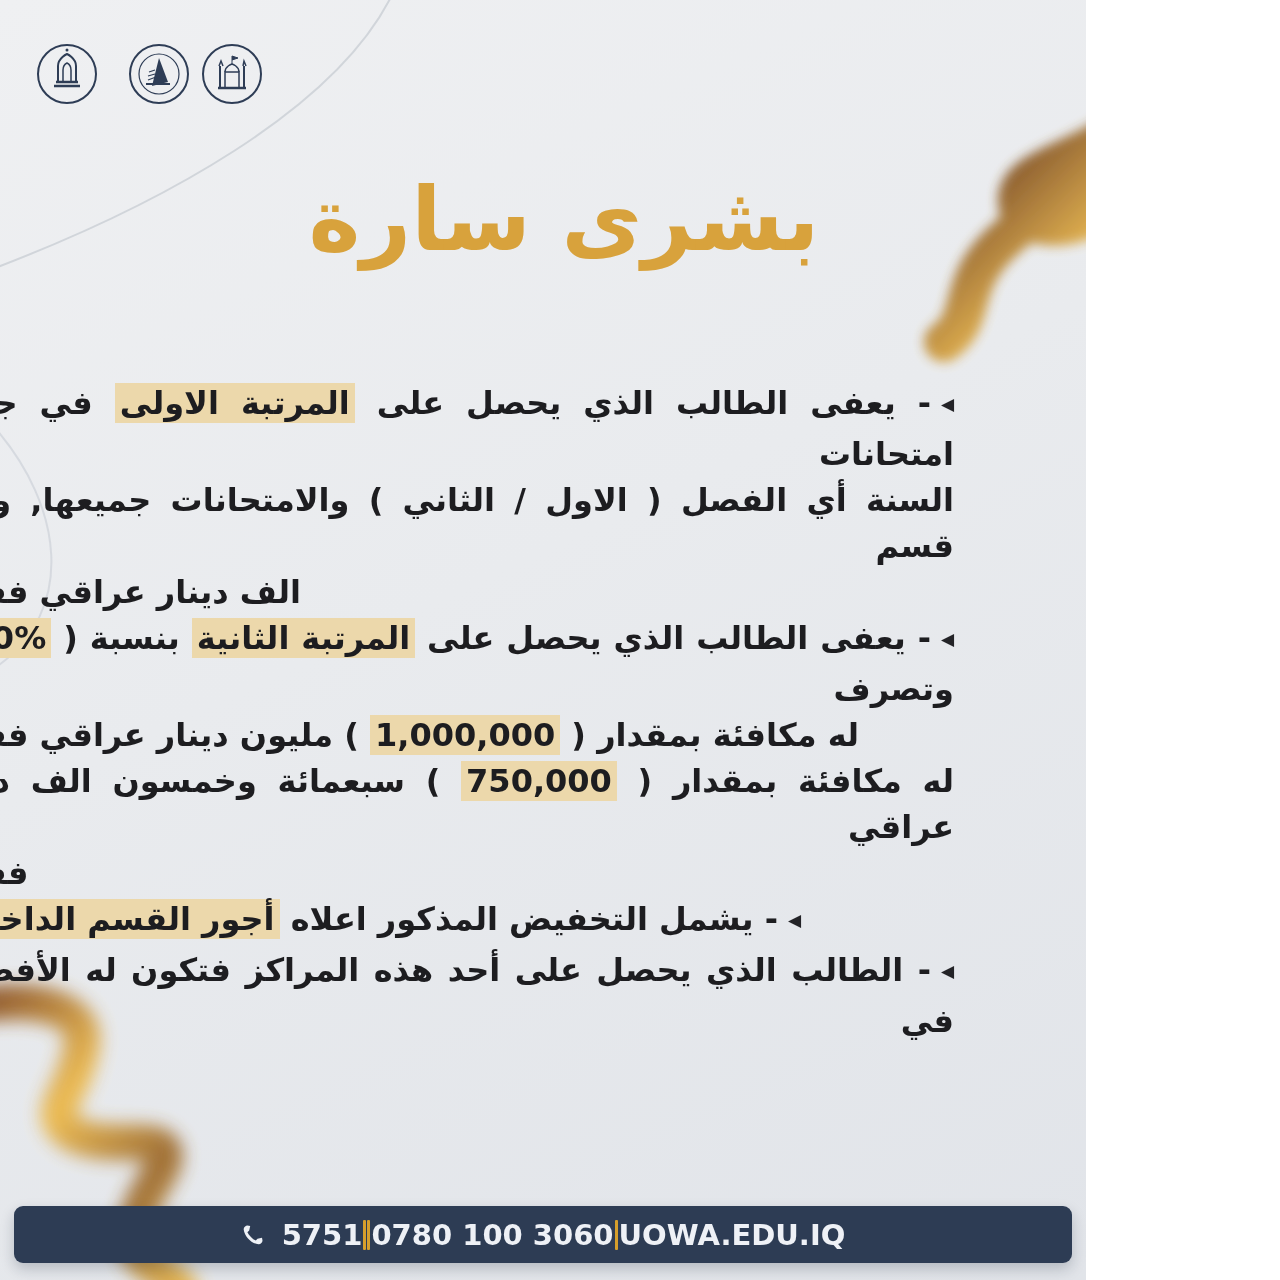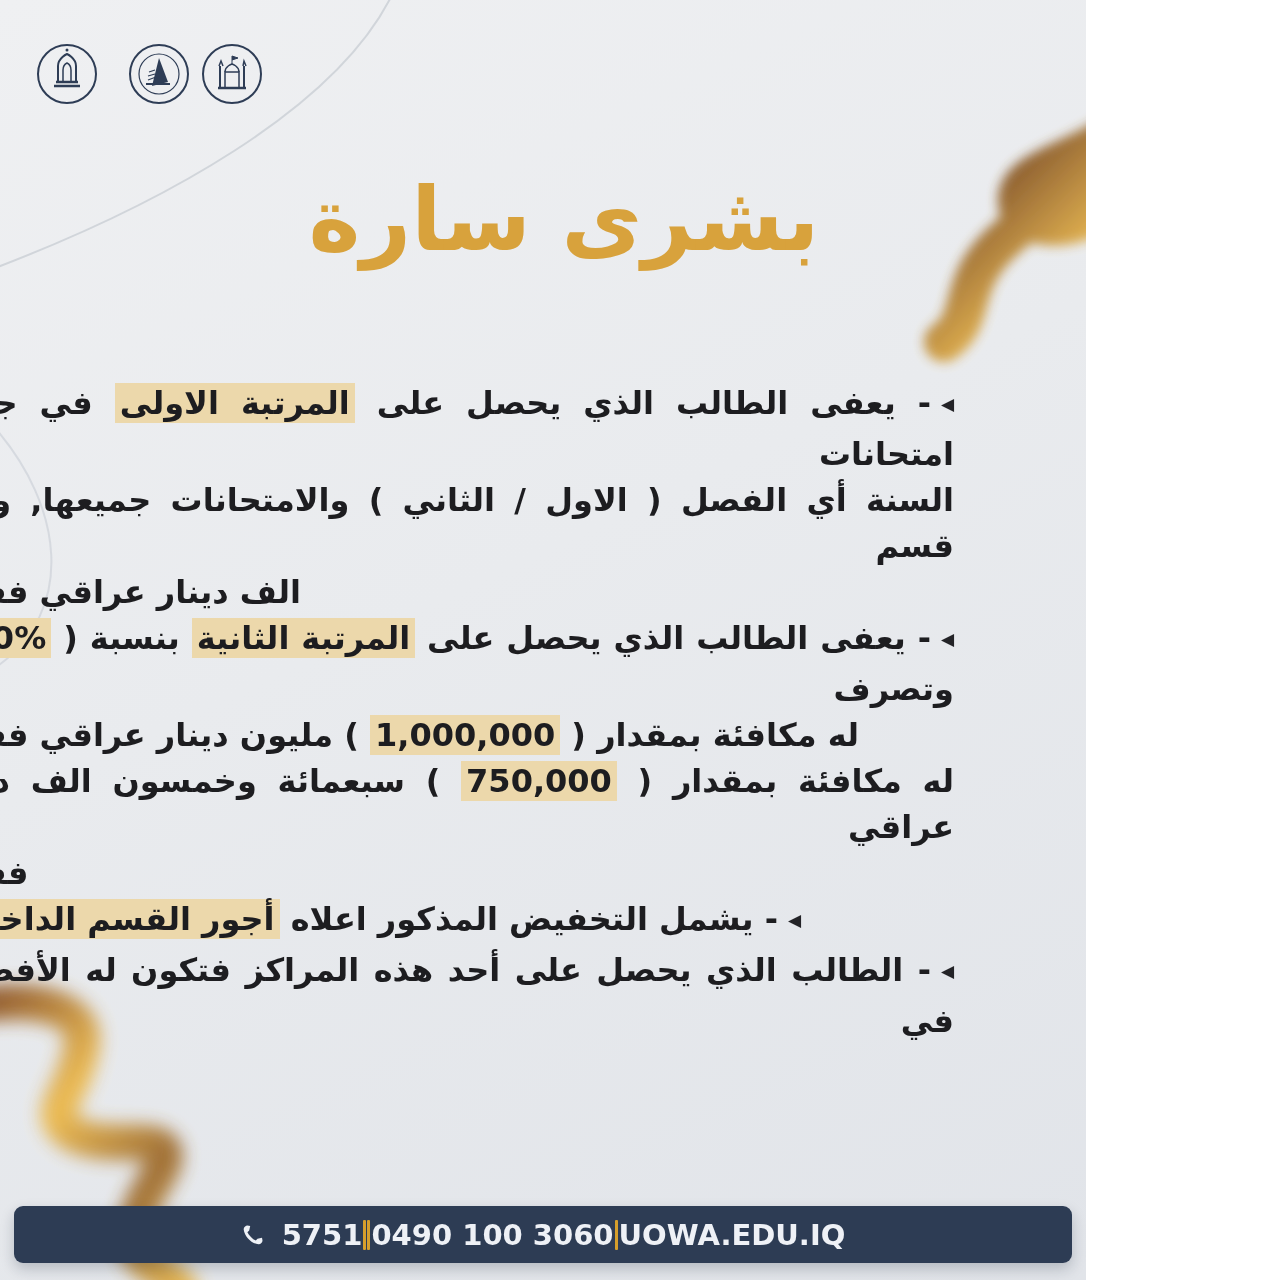--- a/index.html
+++ b/index.html
@@ -119,19 +119,19 @@
   <footer class="footer-bar">
     <span class="phone-icon">
       <svg width="24" height="24" viewBox="0 0 24 24" fill="#eef1f6">
         <path d="M6.5,2.5 C4.5,2.5 2.5,4.5 2.7,6.5 C3.4,13.5 10.5,20.6 17.5,21.3 C19.5,21.5 21.5,19.5 21.5,17.5 L21,14.8 L16.5,15.8 L14.8,17.6 C11.5,16 8,12.5 6.4,9.2 L8.2,7.5 L9.2,3 Z"></path>
       </svg>
     </span>
     <span id="footerItems" style="display:flex;align-items:center;gap:1px;justify-content:flex-end;">
         <span>5751</span>
         <span class="sep"></span>
         <span class="sep"></span>
-        <span>0490 100 3060</span>
+        <span>0780 100 3060</span>
         <span class="sep"></span>
         <span>UOWA.EDU.IQ</span>
       </span>
   </footer>
 
 </div>
 
 </body></html>

